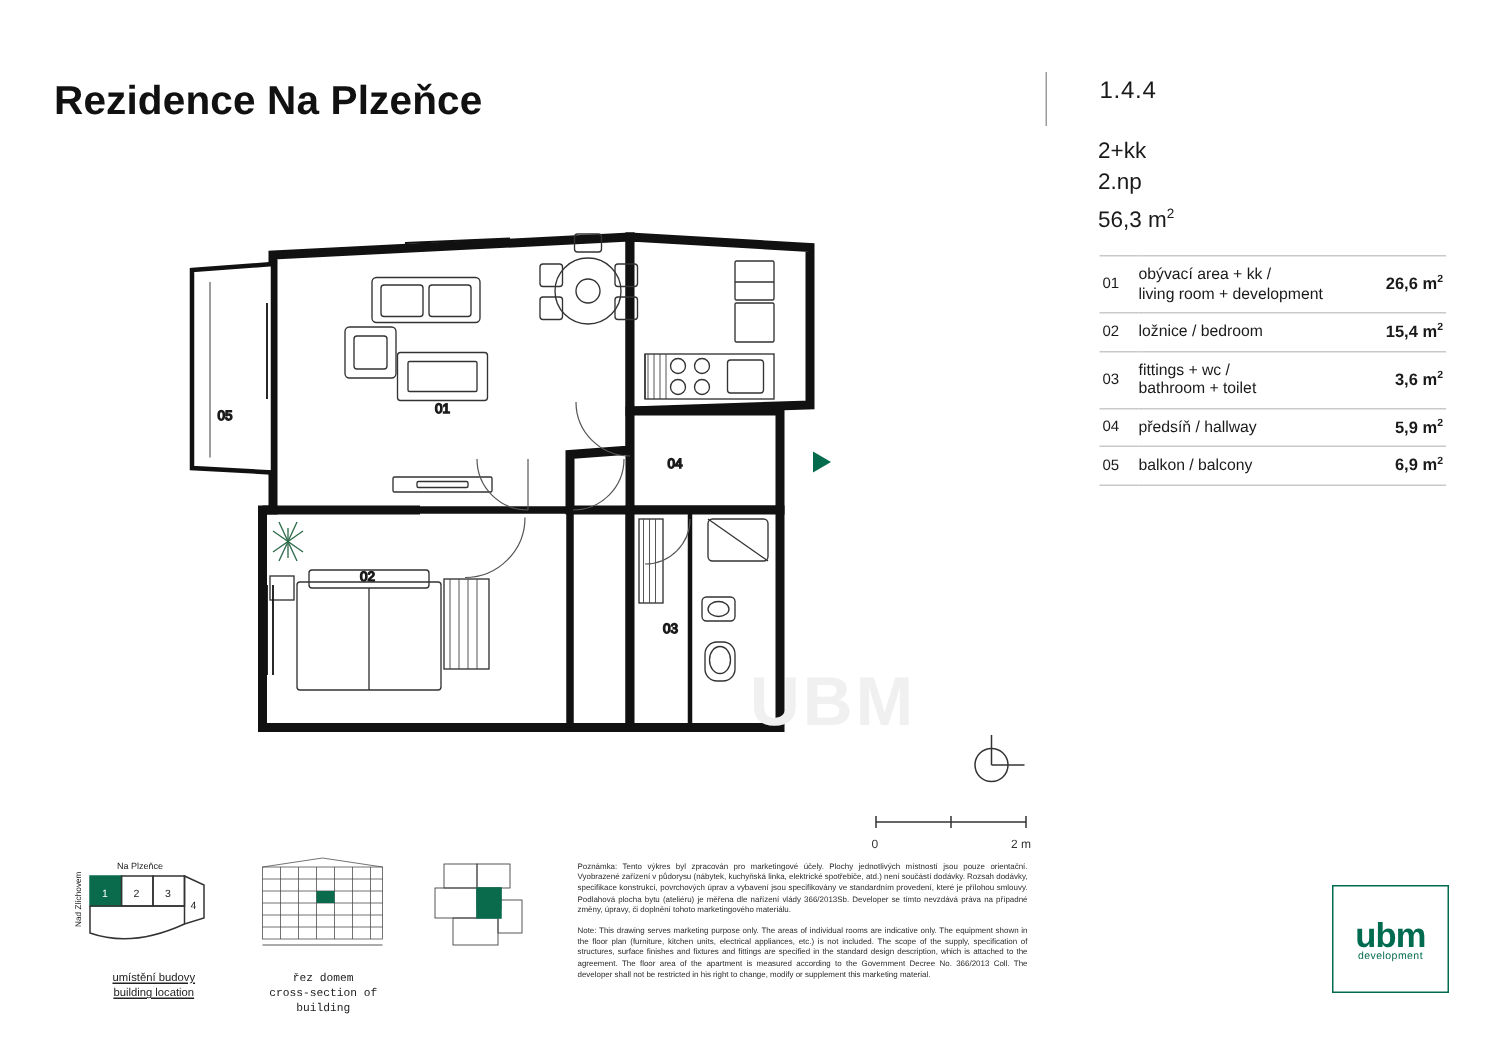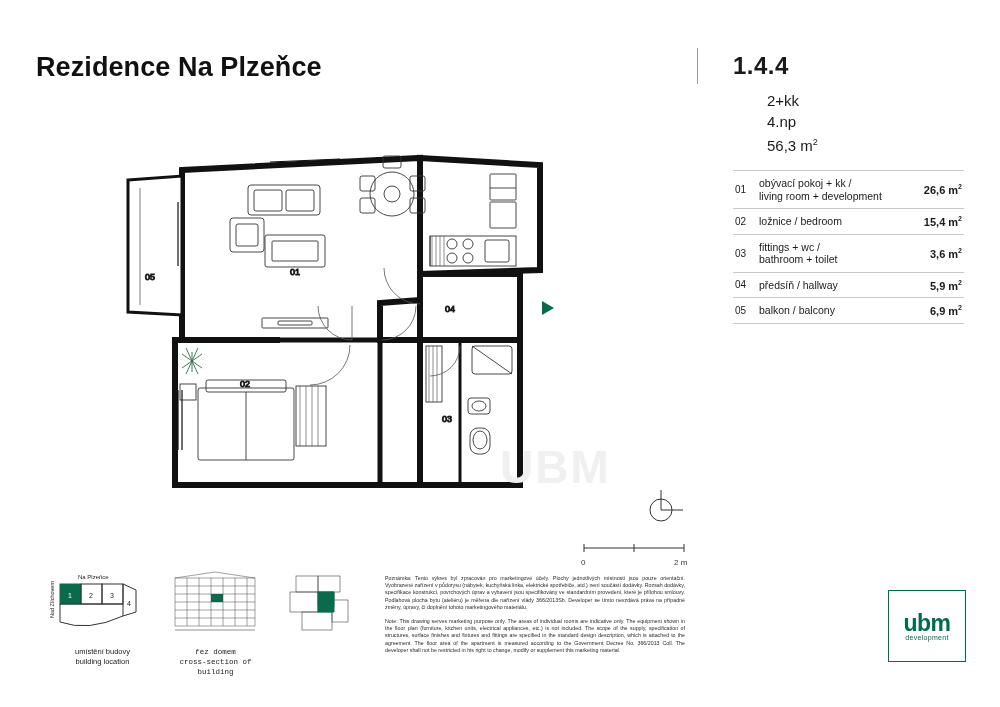--- a/index.html
+++ b/index.html
@@ -38,27 +38,27 @@
     left: 697px;
     top: 48px;
     width: 1px;
     height: 36px;
     background: #9b9b9b;
   }
   .unit-code {
     position: absolute;
     left: 733px;
     top: 52px;
-    font-size: 24px;
-    font-weight: bold;
+    font-size: 16px;
+    font-weight: normal;
     letter-spacing: 0.5px;
   }
   .unit-meta {
     position: absolute;
-    left: 767px;
+    left: 732px;
     top: 90px;
     font-size: 15px;
     line-height: 21px;
     color: #1a1a1a;
   }
   .unit-meta div { white-space: nowrap; }
   .unit-meta sup { font-size: 9px; vertical-align: super; }
 
   .room-table {
     position: absolute;
@@ -136,21 +136,21 @@
   
   .thumb {
     position: absolute;
     font-size: 7.5px;
     line-height: 10px;
     color: #222;
     text-align: center;
   }
   .thumb .cap { margin-top: 4px; white-space: pre-line; }
 
-  .t1 { left: 40px; top: 570px; width: 125px; }
+  .t1 { left: 40px; top: 570px; width: 125px; text-decoration: underline; }
   .t2 { left: 163px; top: 570px; width: 105px; font-family: Liberation Mono, monospace; }
   .t3 { left: 272px; top: 570px; width: 100px; }
 
   
   .legal {
     position: absolute;
     left: 385px;
     top: 575px;
     width: 300px;
     font-size: 5.3px;
@@ -202,30 +202,30 @@
 
 <div class="page">
 
   <div class="brand-title">Rezidence Na Plzeňce</div>
 
   <div class="divider-vert"></div>
   <div class="unit-code">1.4.4</div>
 
   <div class="unit-meta">
     <div>2+kk</div>
-    <div>4.np</div>
+    <div>2.np</div>
     <div><span>56,3 m</span><sup>2</sup></div>
   </div>
 
   <table class="room-table">
     <tbody>
       <tr>
         <td class="rt-num">01</td>
         <td class="rt-name">
-          <div>obývací pokoj + kk /</div>
+          <div>obývací area + kk /</div>
           <div>living room + development</div>
         </td>
         <td class="rt-area"><span>26,6 m</span><sup>2</sup></td>
       </tr>
       <tr>
         <td class="rt-num">02</td>
         <td class="rt-name">
           <div>ložnice / bedroom</div>
         </td>
         <td class="rt-area"><span>15,4 m</span><sup>2</sup></td>

